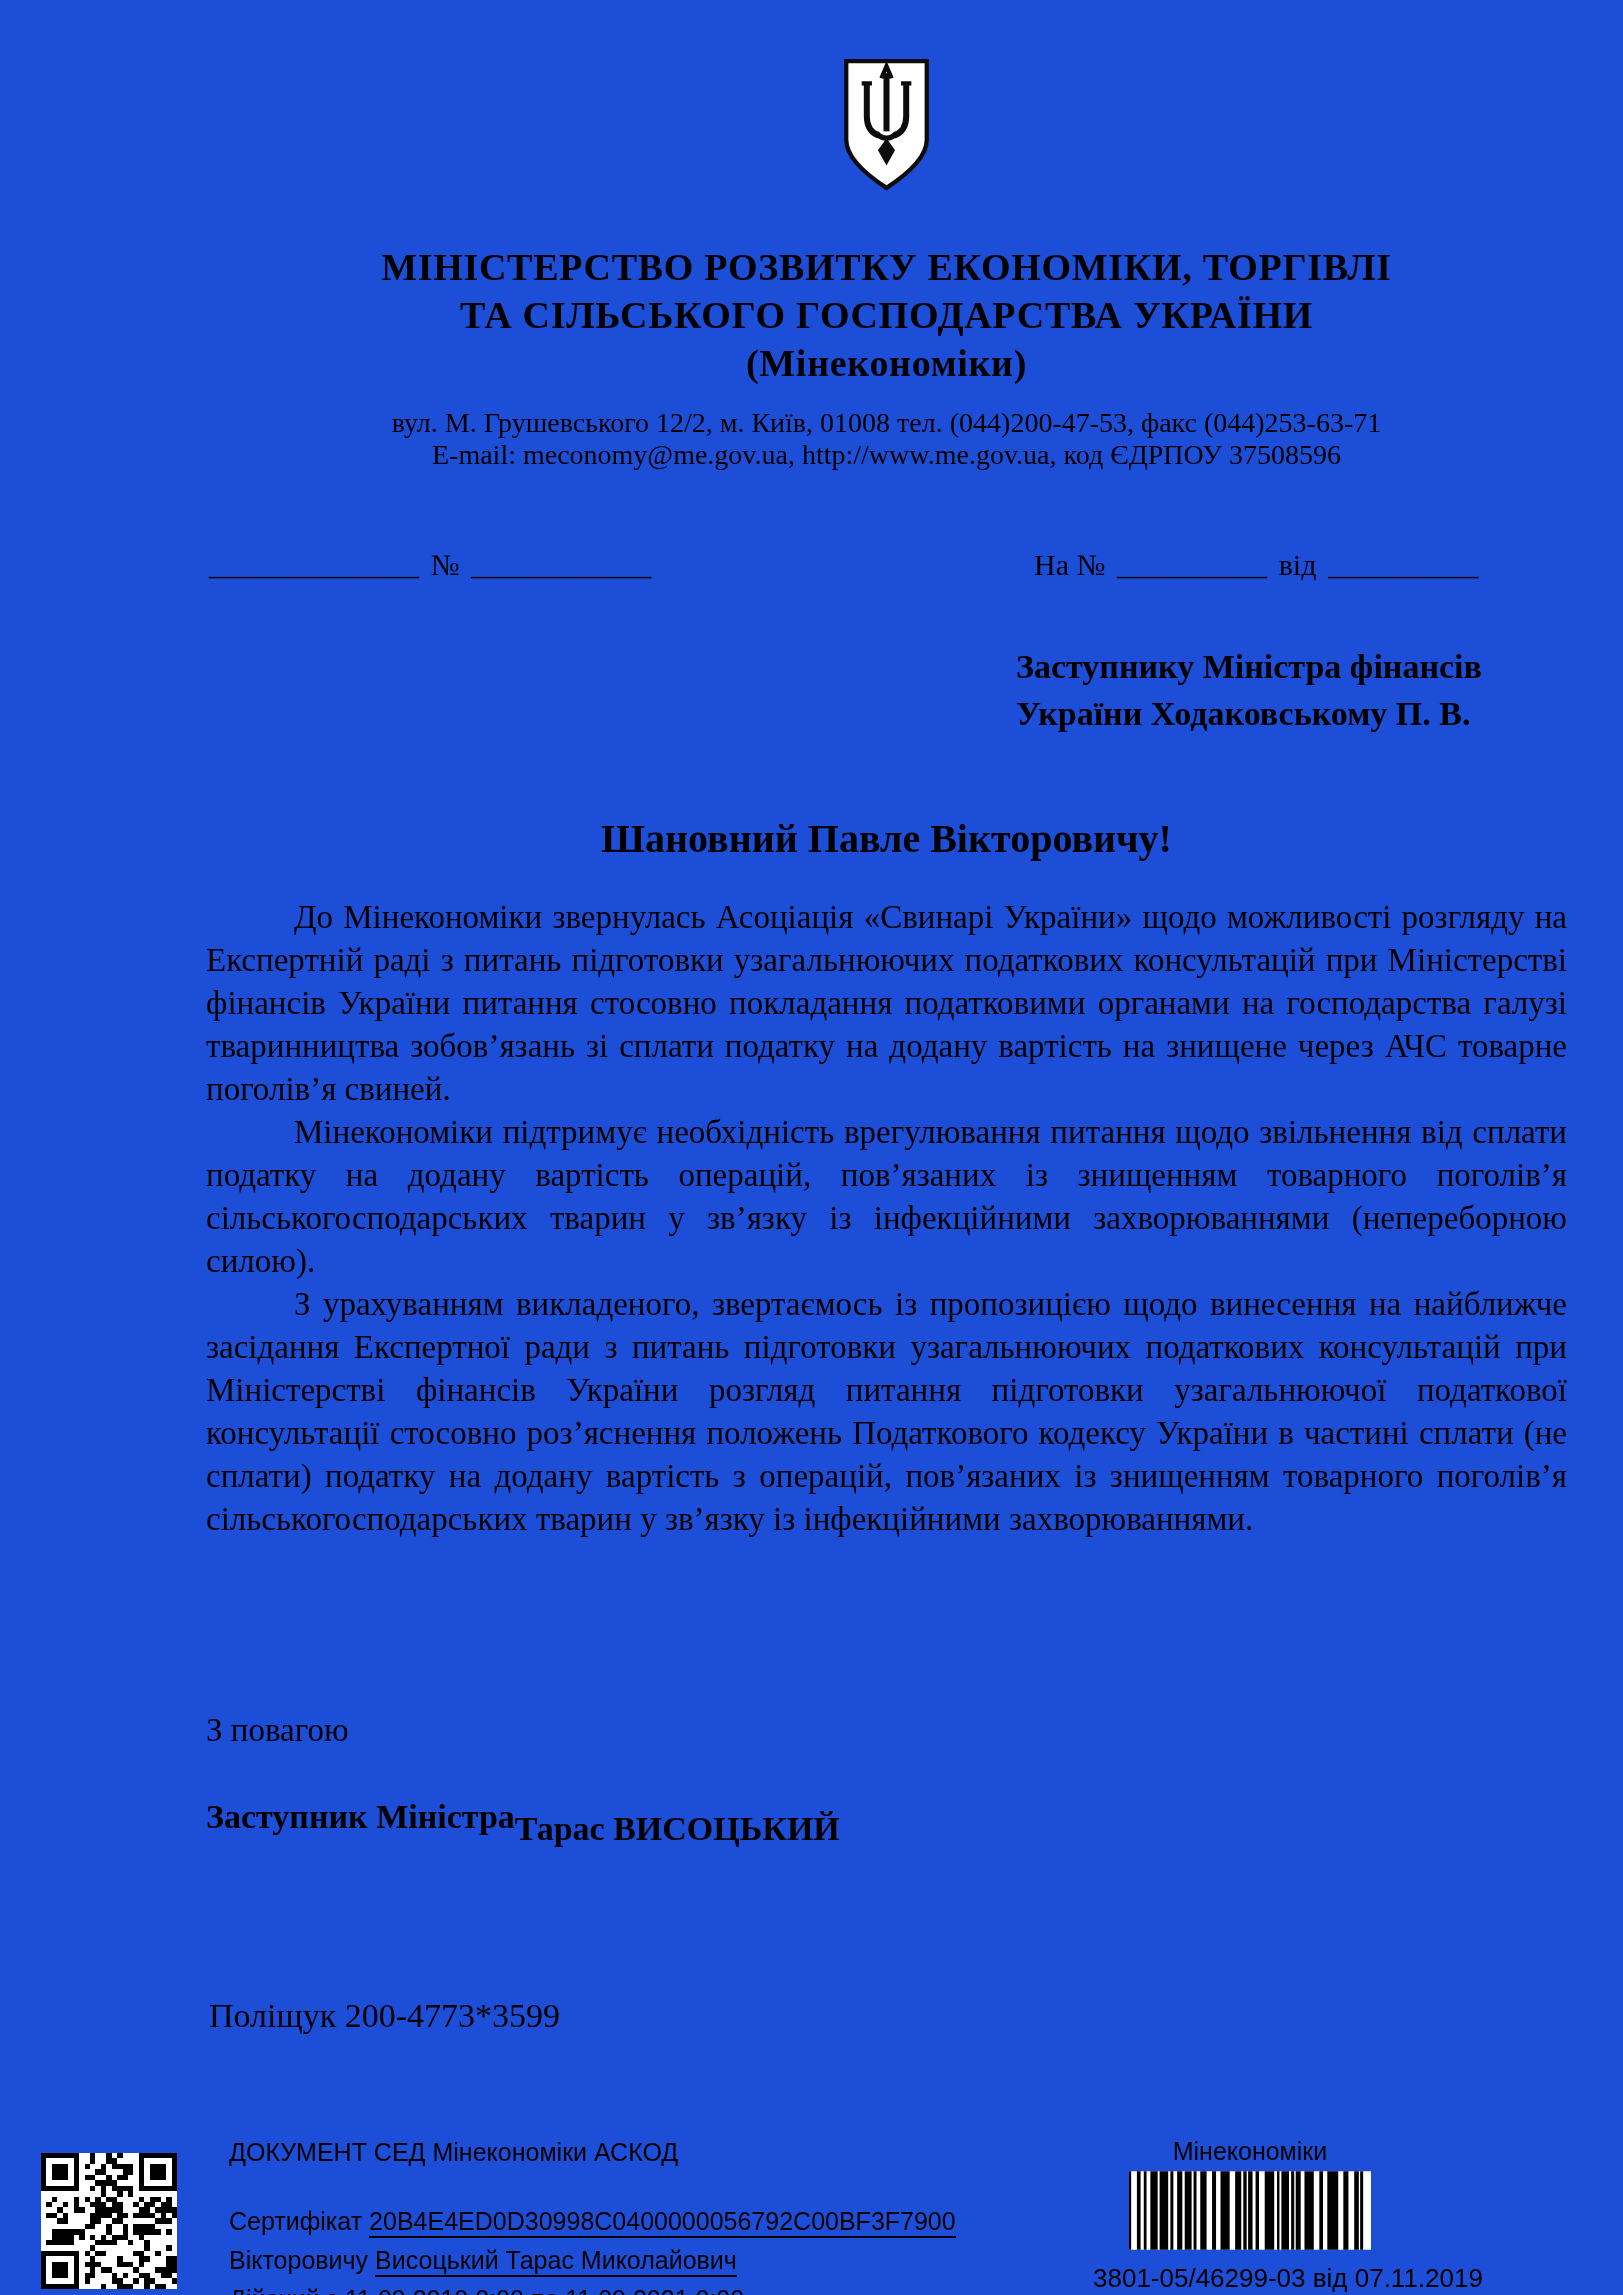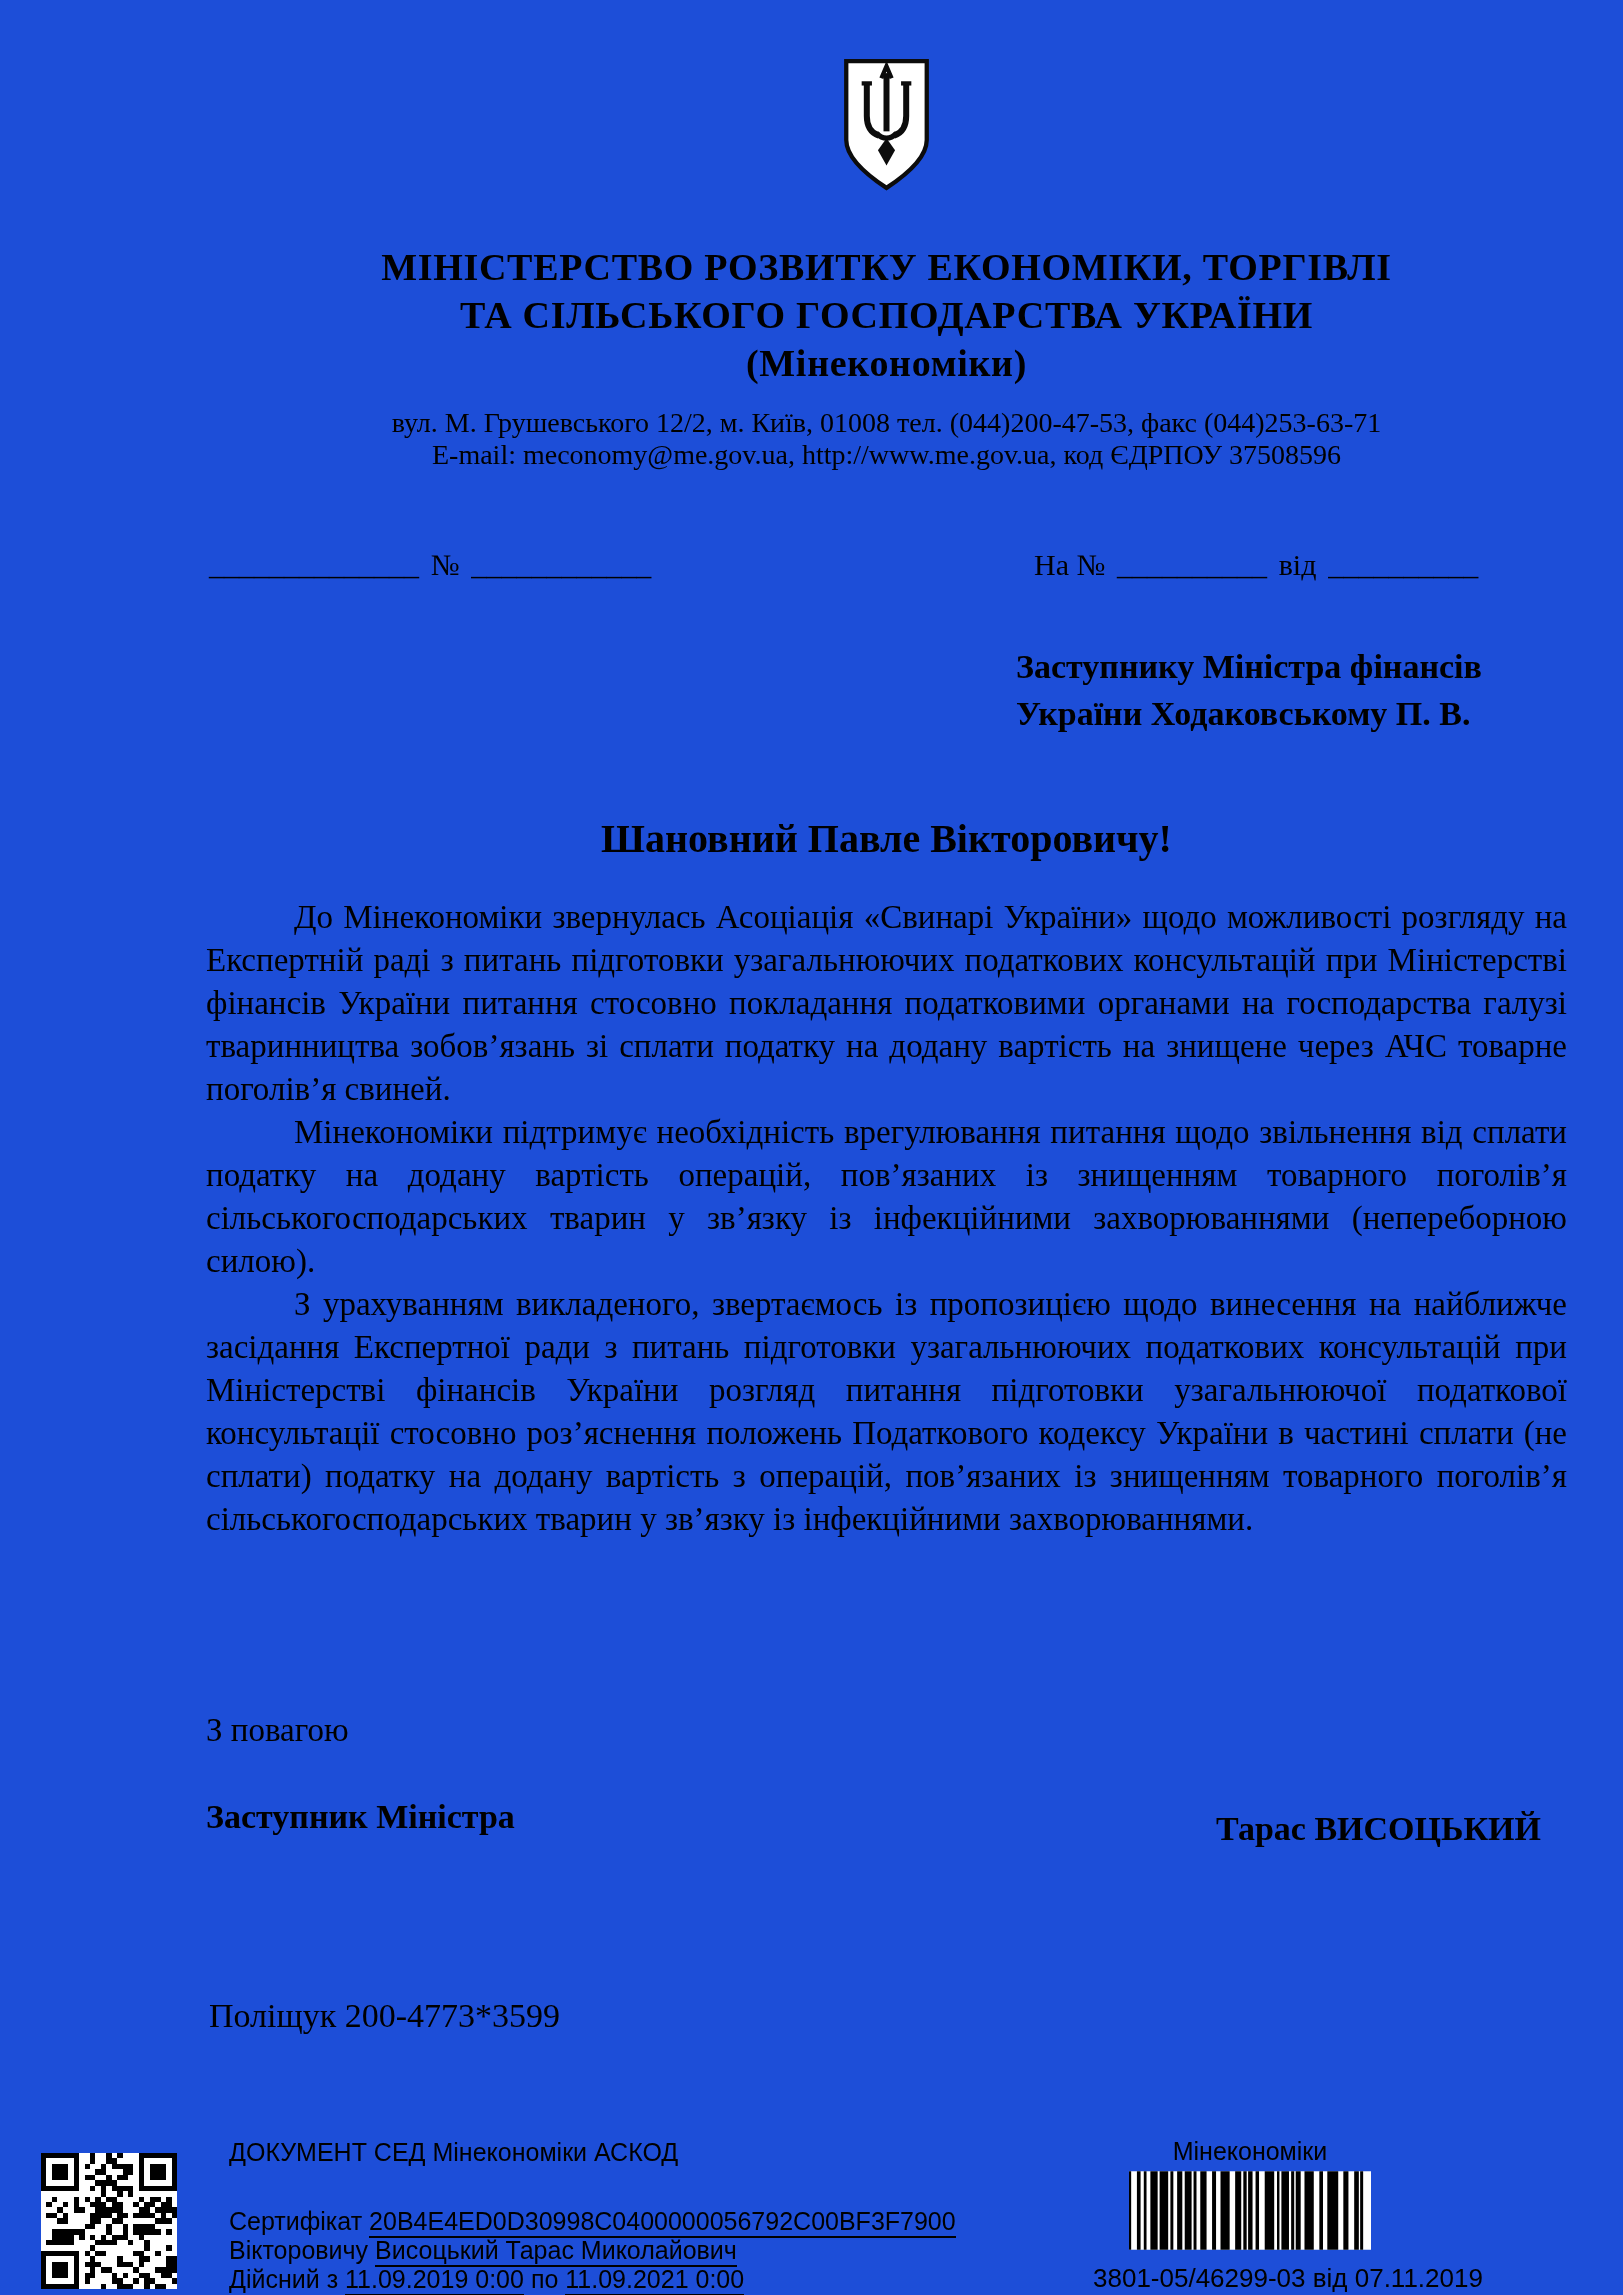--- a/index.html
+++ b/index.html
@@ -14,29 +14,29 @@
   .address{top:407px;font-size:28px;line-height:32px;}
   .refline{top:548px;font-size:30px;white-space:nowrap;}
   .ref-left{left:209px;}
   .ref-right{left:1034px;}
   .refline .gap{display:inline-block;width:11.8px;}
   .addressee{top:643px;left:1016px;font-size:34px;font-weight:bold;line-height:47px;}
   .salutation{top:815px;font-size:40px;font-weight:bold;}
   .bodytext{top:896px;left:206px;width:1361px;font-size:33px;line-height:43px;text-align:justify;}
   .bodytext p{margin:0;text-indent:88px;}
   .regards{top:1712px;left:206px;font-size:33px;}
-  .signature{top:1798px;left:206px;width:1361px;display:flex;justify-content:space-between;
+  .signature{top:1798px;left:206px;width:1361px;display:flex;
     font-size:34px;font-weight:bold;}
   .signature .sig-name{padding-right:26px;margin-top:12px;}
   .executor{top:1997px;left:209px;font-size:34px;}
   .footer-sans{font-family:"Liberation Sans", sans-serif;}
   .qr{left:41px;top:2153px;width:136px;height:136px;}
   .sed{left:229px;top:2138px;font-size:25px;line-height:29px;}
   .sed .sed-title{margin-bottom:40px;}
-  .sed .sed-row{margin-top:0;}
+  .sed .sed-row{margin-top:10px;}
   .uline{border-bottom:2px solid #000;padding-bottom:1.3px;}
   .bc-group{left:1093px;top:2137px;width:314px;text-align:center;}
   .bc-label{font-size:25px;}
   .bc-svg{margin-top:5.2px;}
   .bc-num{font-size:26px;margin-top:13px;white-space:nowrap;}
   svg{display:inline-block;vertical-align:top;}
 </style>
 </head>
 <body>
 

